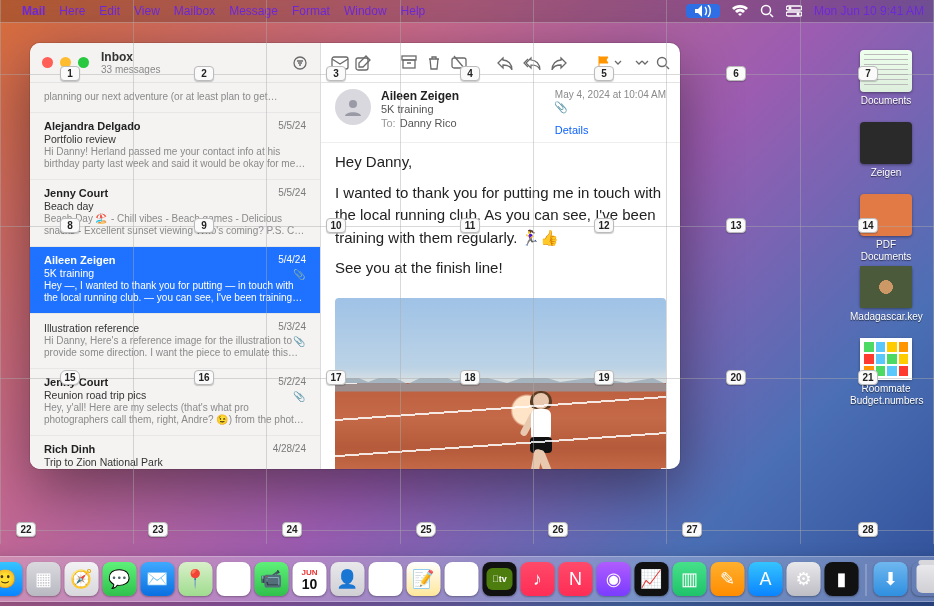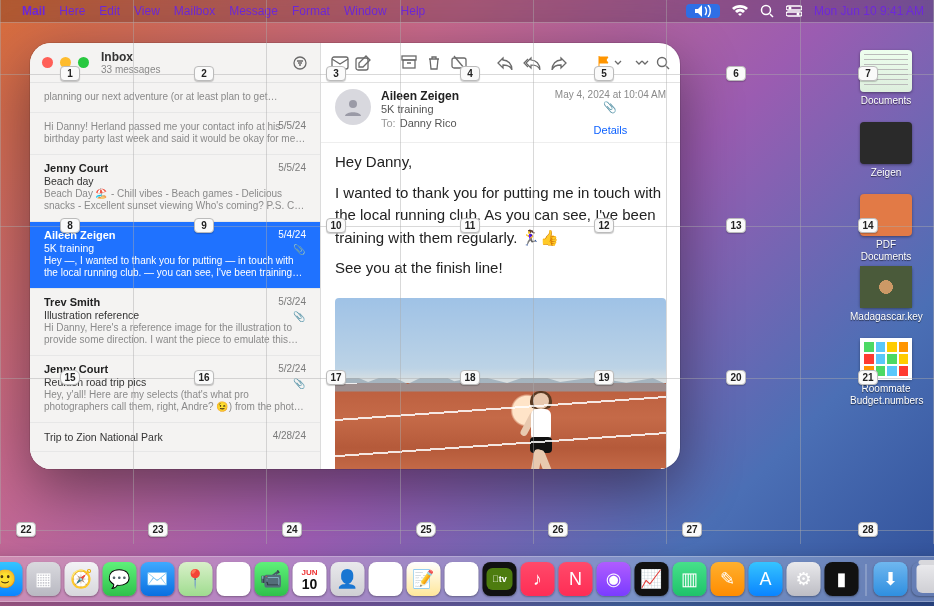--- a/index.html
+++ b/index.html
@@ -36,21 +36,21 @@
 }
 .desktop-icon .thumb {
   width: 52px; height: 42px; margin: 0 auto 3px; border-radius: 4px;
   background: #eee; box-shadow: 0 1px 3px rgba(0,0,0,.4);
 }
 .desktop-icon .label { display:block; line-height:1.15; }
 
 
 .window {
   position: absolute; top: 43px; left: 30px; width: 650px; height: 426px;
-  background: #fff; border-radius: 21px; overflow: hidden;
+  background: #fff; border-radius: 10px; overflow: hidden;
   box-shadow: 0 20px 60px rgba(0,0,0,0.45), 0 0 0 1px rgba(0,0,0,0.1);
   display: flex;
 }
 .sidebar {
   width: 300px; border-right: 1px solid #dcdcdc;
   background: #f4f3f2; display: flex; flex-direction: column;
 }
 .titlebar {
   height: 40px; display:flex; align-items:center; padding: 0 12px;
   border-bottom: 1px solid #e3e3e3;
@@ -87,21 +87,21 @@
 .rdr-header { padding: 6px 14px 6px 14px; border-bottom:1px solid #eee; }
 .rdr-row { display:flex; align-items:flex-start; }
 .avatar {
   width:36px;height:36px;border-radius:50%;background:#d8d8de;color:#777;
   display:flex;align-items:center;justify-content:center;font-size:18px;margin-right:10px;
 }
 .from-line{font-size:12px;font-weight:700;color:#222}
 .subj-line{font-size:11px;color:#555}
 .to-line{font-size:11px;color:#555; margin-top:2px}
 .to-line .lbl{color:#999; margin-right:4px}
-.hdr-right{margin-left:auto; text-align:center}
+.hdr-right{margin-left:auto; text-align:left}
 .hdr-date{font-size:10px;color:#8a8a8a;white-space:nowrap}
 .details-link{font-size:11px;color:#0e62ff; margin-top:10px; display:inline-block}
 .hdr-icons{color:#b9b9b9;font-size:11px;margin-top:1px}
 .body-wrap{flex:1; overflow:auto;}
 .body-text{font-size:15px; line-height:1.5; color:#222; padding:8px 14px 10px}
 .body-text p{margin-bottom:8px}
 .hero-img{
   margin: 0 14px 14px; border-radius:4px; overflow:hidden;
   height:250px;
   background:
@@ -267,51 +267,53 @@
               <path d="M5 6h6M6 8h4M7 10h2" stroke="currentColor" stroke-width="1.3"></path>
             </svg>
           </span>
       </div>
     </div>
     <div class="msg-list" id="msg-list">
         <div class="msg-item partial">
           <div class="prev">planning our next adventure (or at least plan to get together soon!) P.S. Do you thi…</div>
         </div>
         <div class="msg-item">
+          <div class="from">Alejandra Delgado</div>
           <div class="date">5/5/24</div>
+          <div class="subj">Portfolio review</div>
           <div class="prev">Hi Danny! Herland passed me your contact info at his birthday party last week and said it would be okay for me to reach out. Thank you so much for offering to re…</div>
         </div>
         <div class="msg-item">
           <div class="from">Jenny Court</div>
           <div class="date">5/5/24</div>
           <div class="subj">Beach day</div>
           <div class="prev">Beach Day 🏖️ - Chill vibes - Beach games - Delicious snacks - Excellent sunset viewing Who's coming? P.S. Can you guess the beach? It's your favorite, Xiaomeng…</div>
         </div>
         <div class="msg-item sel">
           <div class="from">Aileen Zeigen</div>
           <div class="date">5/4/24</div>
           <div class="subj">5K training</div>
           <div class="clip">📎</div>
           <div class="prev">Hey —, I wanted to thank you for putting — in touch with the local running club. — you can see, I've been training with them regularly. 🏃‍♀️👍 See you at the fi…</div>
         </div>
         <div class="msg-item">
-          <div class="from">Trev Smith</div>
           <div class="date">5/3/24</div>
           <div class="subj">Illustration reference</div>
           <div class="clip">📎</div>
           <div class="prev">Hi Danny, Here's a reference image for the illustration to provide some direction. I want the piece to emulate this pose, and communicate this kind of fluidity and uni…</div>
         </div>
         <div class="msg-item">
           <div class="from">Jenny Court</div>
           <div class="date">5/2/24</div>
           <div class="subj">Reunion road trip pics</div>
           <div class="clip">📎</div>
           <div class="prev">Hey, y'all! Here are my selects (that's what pro photographers call them, right, Andre? 😉) from the photos I took over the past few days. These are some of my f…</div>
         </div>
         <div class="msg-item">
+          <div class="from">Rich Dinh</div>
           <div class="date">4/28/24</div>
           <div class="subj">Trip to Zion National Park</div>
         </div>
       </div>
   </div>
 
   <div class="reader">
     <div class="rdr-toolbar">
       <span>
           <svg width="18" height="14" viewBox="0 0 18 14">

